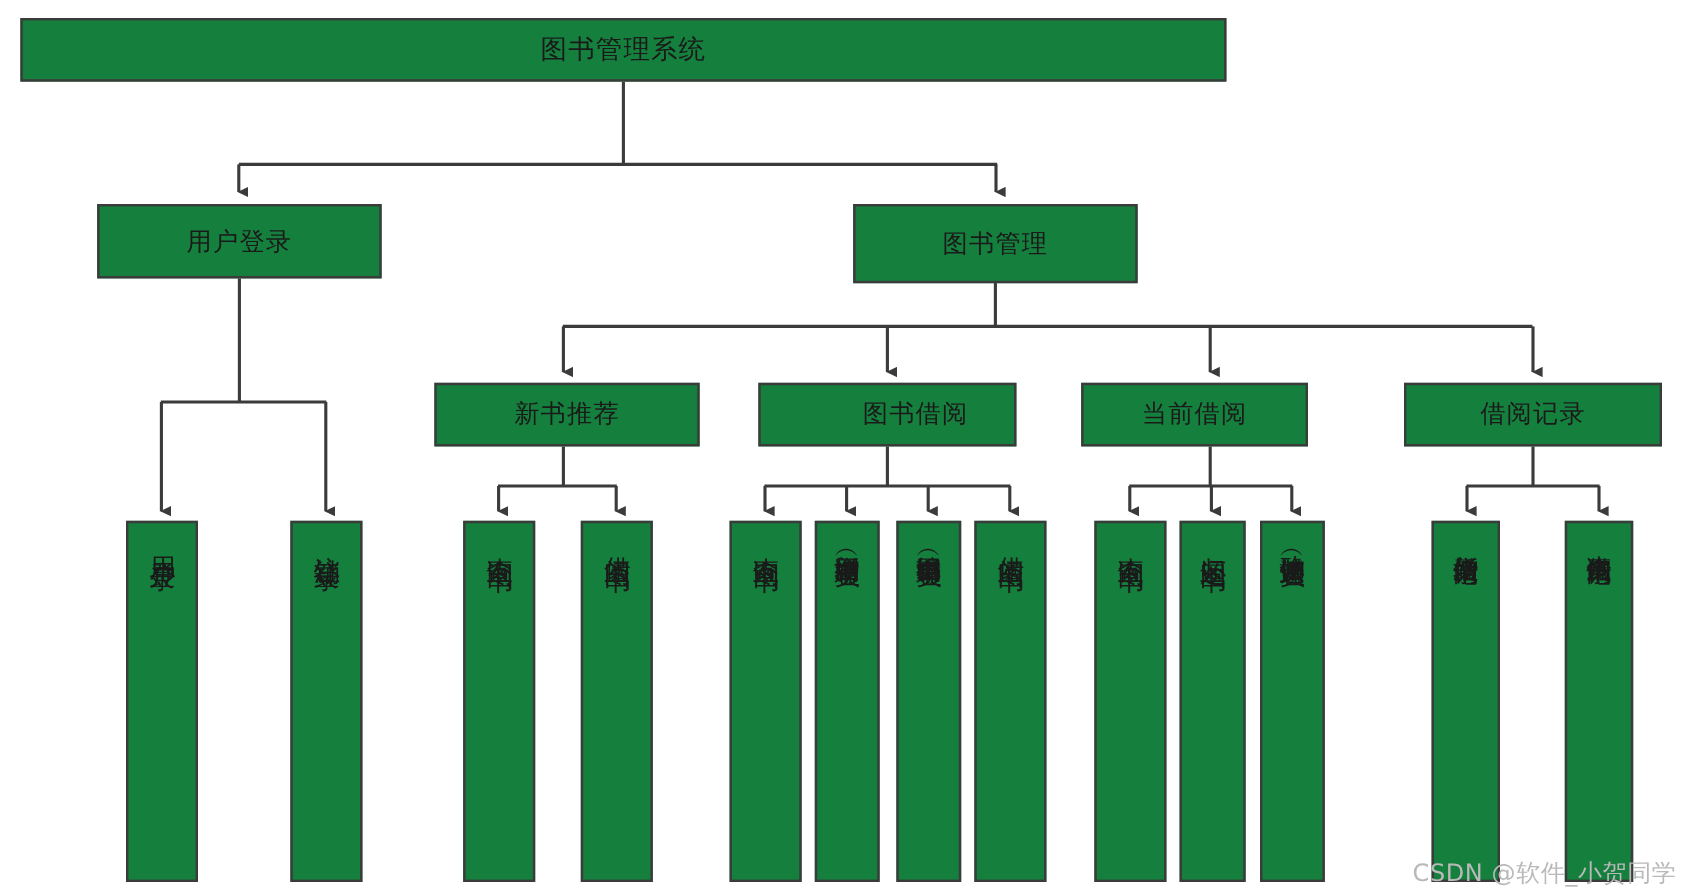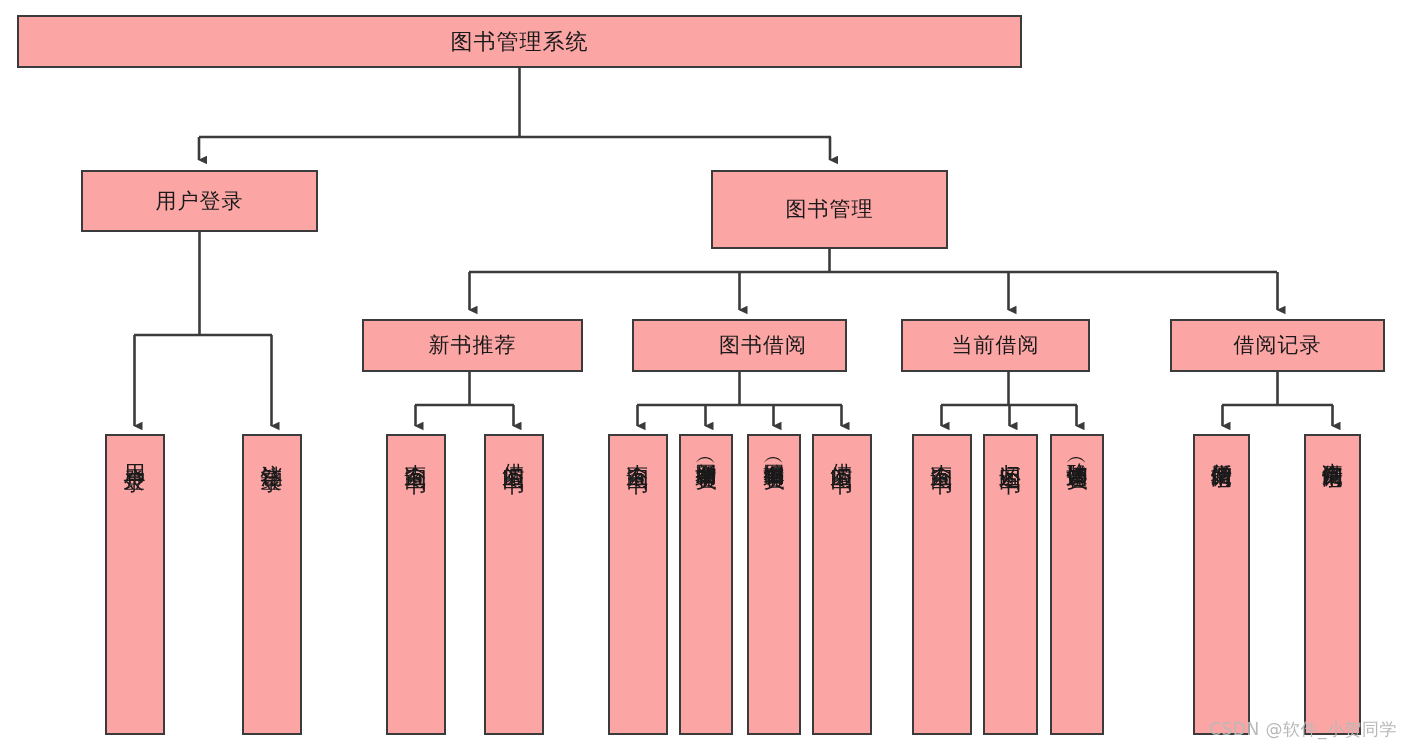--- a/index.html
+++ b/index.html
@@ -23,21 +23,21 @@
     left: 0;
     top: 0;
     width: 1405px;
     height: 747px;
     pointer-events: none;
   }
   .node {
     position: absolute;
     box-sizing: border-box;
     border: 2px solid #3b3b3b;
-    background: #fca5a5;
+    background: #15803d;
     display: flex;
     align-items: center;
     justify-content: center;
     color: #1a1a1a;
   }
   .node-label {
     display: block;
     text-align: center;
     line-height: 1.25;
     white-space: nowrap;
@@ -65,21 +65,21 @@
     white-space: nowrap;
   }
   .node.vert.tall .node-label {
     font-size: 21px;
     letter-spacing: 1px;
   }
   #watermark {
     position: absolute;
     right: 8px;
     bottom: 6px;
-    font-size: 17px;
+    font-size: 20px;
     color: #b9b9b9;
     letter-spacing: 0.5px;
     white-space: nowrap;
   }
 </style>
 </head>
 <body>
 
 <div id="diagram-root">
 
@@ -133,21 +133,21 @@
     </g>
   </svg>
 
   <div class="node horiz root" style="left:17px; top:15px; width:1005px; height:53px;">
     <span class="node-label">图书管理系统</span>
   </div>
 
   <div class="node horiz" style="left:81px; top:170px; width:237px; height:62px;">
     <span class="node-label">用户登录</span>
   </div>
-  <div class="node horiz" style="left:711px; top:170px; width:237px; height:79px;">
+  <div class="node horiz" style="left:711px; top:170px; width:237px; height:66px;">
     <span class="node-label">图书管理</span>
   </div>
 
   <div class="node horiz" style="left:362px; top:319px; width:221px; height:53px;">
     <span class="node-label">新书推荐</span>
   </div>
   <div class="node horiz" style="left:632px; top:319px; width:215px; height:53px;padding-left:47px;">
     <span class="node-label">图书借阅</span>
   </div>
   <div class="node horiz" style="left:901px; top:319px; width:189px; height:53px;">

